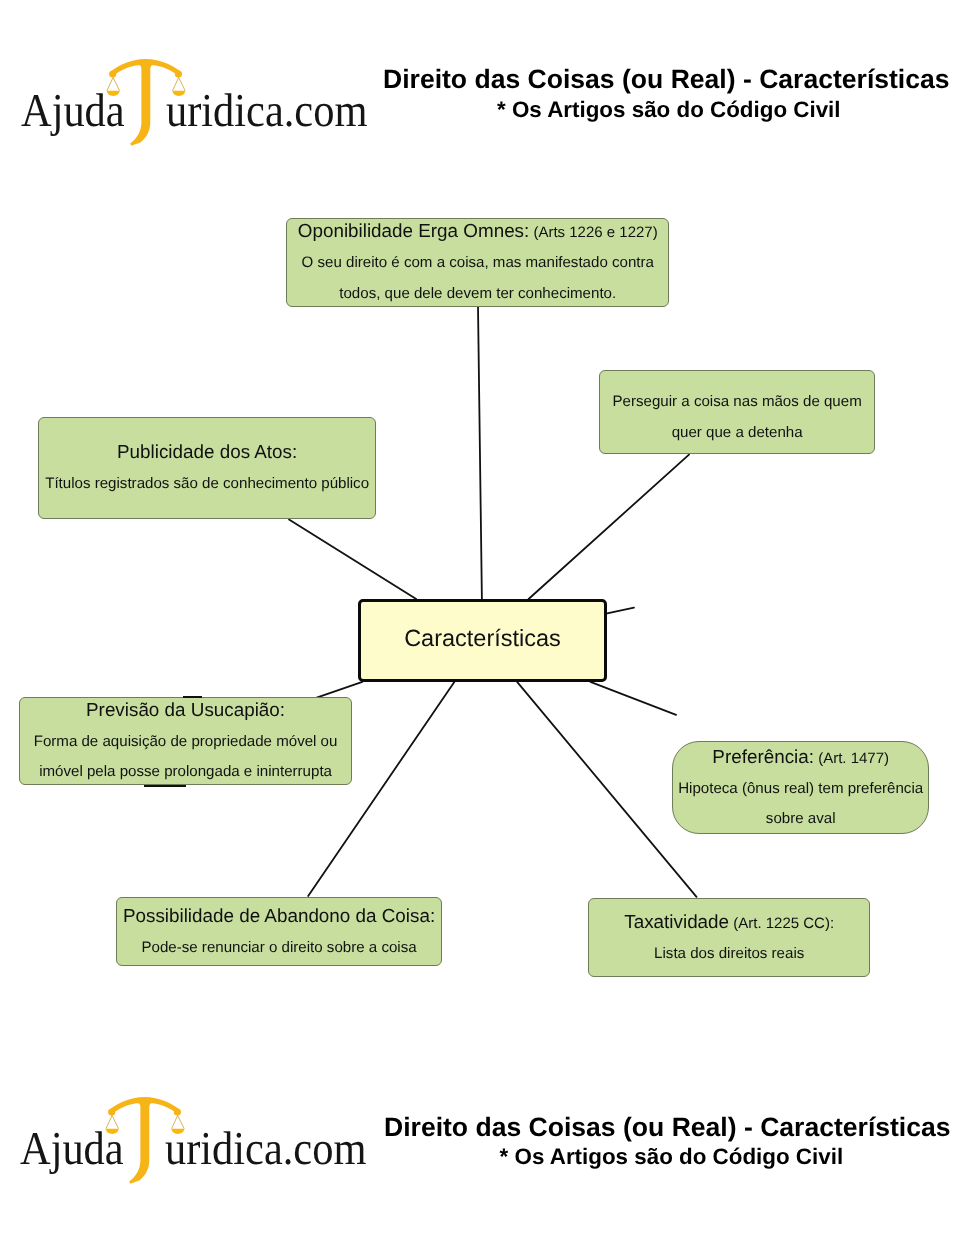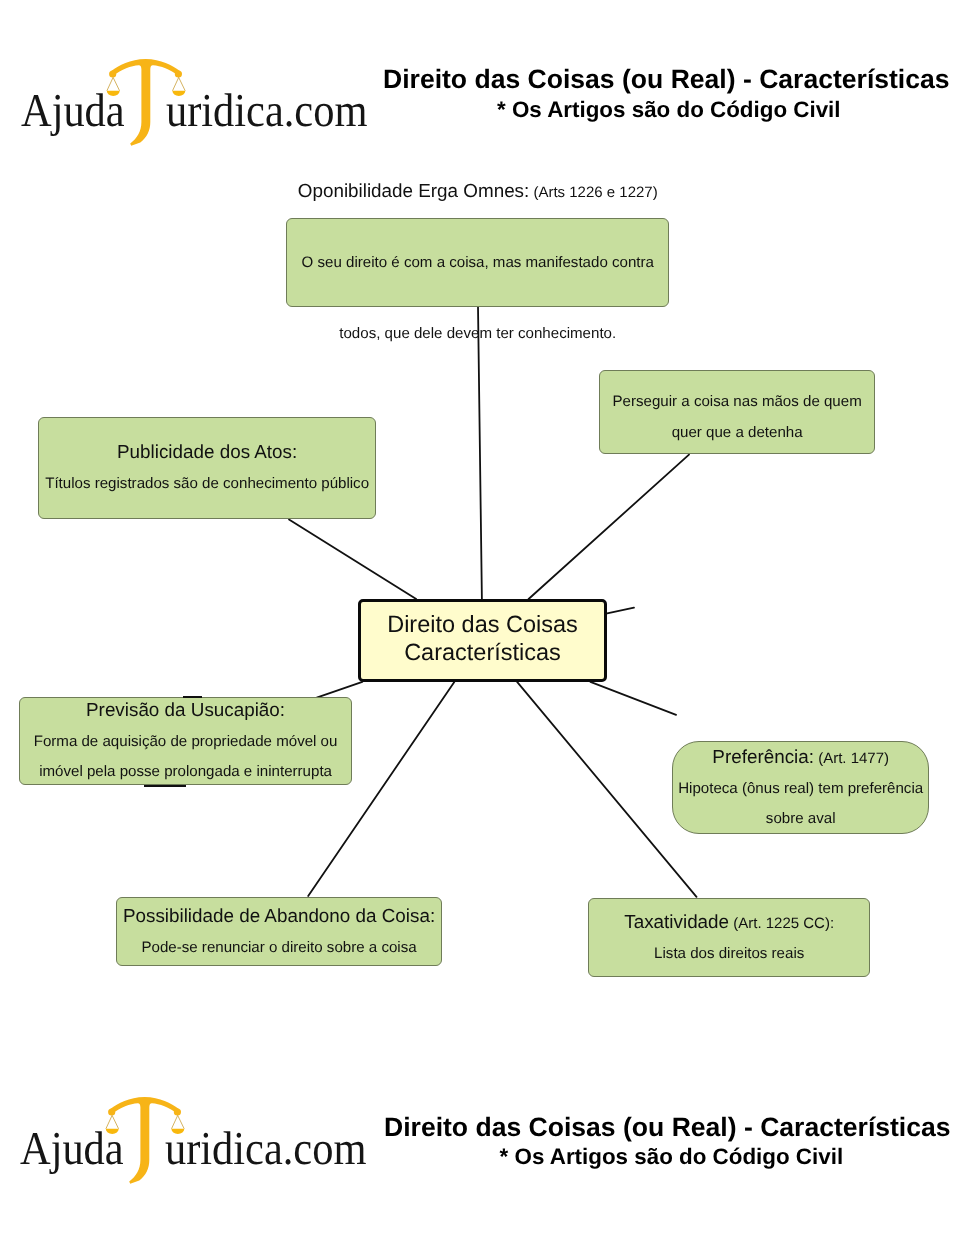--- a/index.html
+++ b/index.html
@@ -67,21 +67,21 @@
       <line x1="528.6" y1="599" x2="689" y2="454.6"></line>
       <line x1="416.2" y1="599" x2="289" y2="519.4"></line>
       <line x1="607.2" y1="613.4" x2="634" y2="607.6"></line>
       <line x1="362.3" y1="681.9" x2="316.7" y2="697.6"></line>
       <line x1="590.4" y1="681.9" x2="676.1" y2="714.8"></line>
       <line x1="454.3" y1="681.9" x2="308.2" y2="896"></line>
       <line x1="517.1" y1="681.9" x2="696.5" y2="896.9"></line>
     </g>
   </svg>
 
-  <div class="node leaf" style="left:286.3px;top:218.3px;width:382.9px;height:88.4px;gap:40px;">
+  <div class="node leaf" style="left:286.3px;top:218.3px;width:382.9px;height:88.4px;">
     <div class="n-title">
       <span class="main">Oponibilidade Erga Omnes:</span><span class="art"> (Arts 1226 e 1227)</span>
     </div>
     <div class="n-desc">O seu direito é com a coisa, mas manifestado contra</div>
     <div class="n-desc">todos, que dele devem ter conhecimento.</div>
   </div>
 
   <div class="node leaf" style="left:599px;top:369.7px;width:276.3px;height:84.5px;">
     <div class="n-desc">Perseguir a coisa nas mãos de quem</div>
     <div class="n-desc">quer que a detenha</div>
@@ -119,21 +119,20 @@
   </div>
 
   <div class="node leaf" style="left:588.3px;top:898.1px;width:281.8px;height:78.5px;">
     <div class="n-title">
       <span class="main">Taxatividade</span><span class="art"> (Art. 1225 CC):</span>
     </div>
     <div class="n-desc">Lista dos direitos reais</div>
   </div>
 
   <div class="node center-node" style="left:358px;top:599px;width:249px;height:83px;padding-bottom:3px;">
-    <div class="c-text">Direito das Coisas</div>
     <div class="c-text">Características</div>
   </div>
 
   <div class="artifact" style="left:182.7px;top:695.8px;width:19.3px;height:2px;"></div>
   <div class="artifact" style="left:143.6px;top:785.3px;width:42.8px;height:2px;"></div>
 
   <div class="brand" style="left:-1px;top:1038px;">
     <span class="word" style="left:21px;top:87.8px;">Ajuda</span>
     <svg style="left:0px;top:0px;" width="400" height="170" viewBox="0 0 400 170">
       <g fill="#f7b417">

